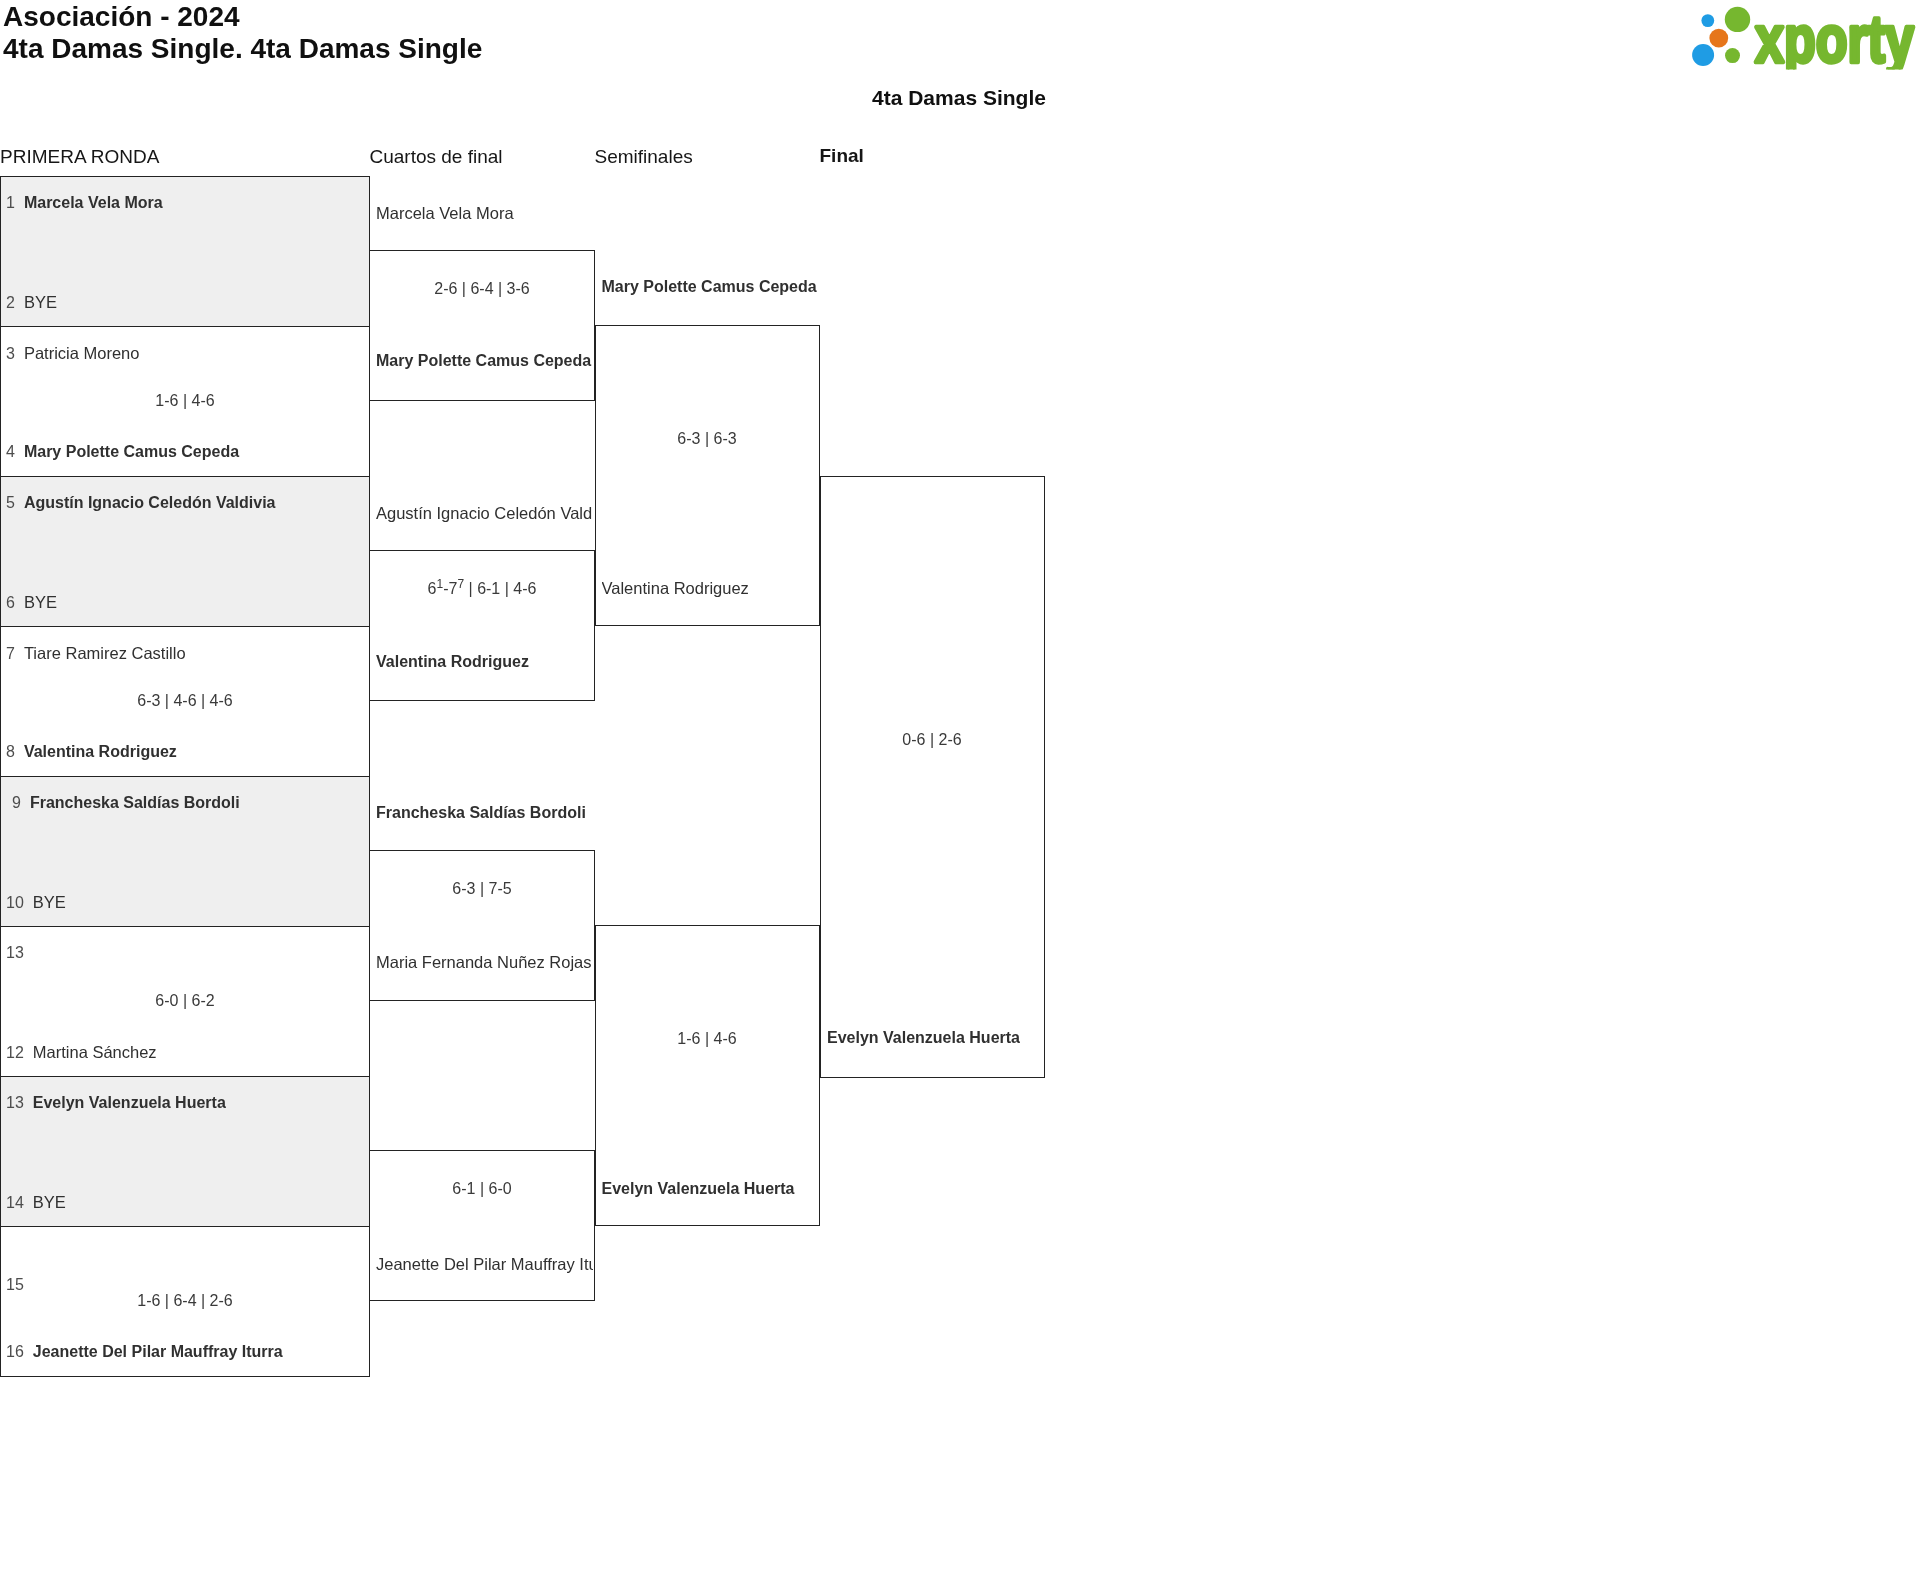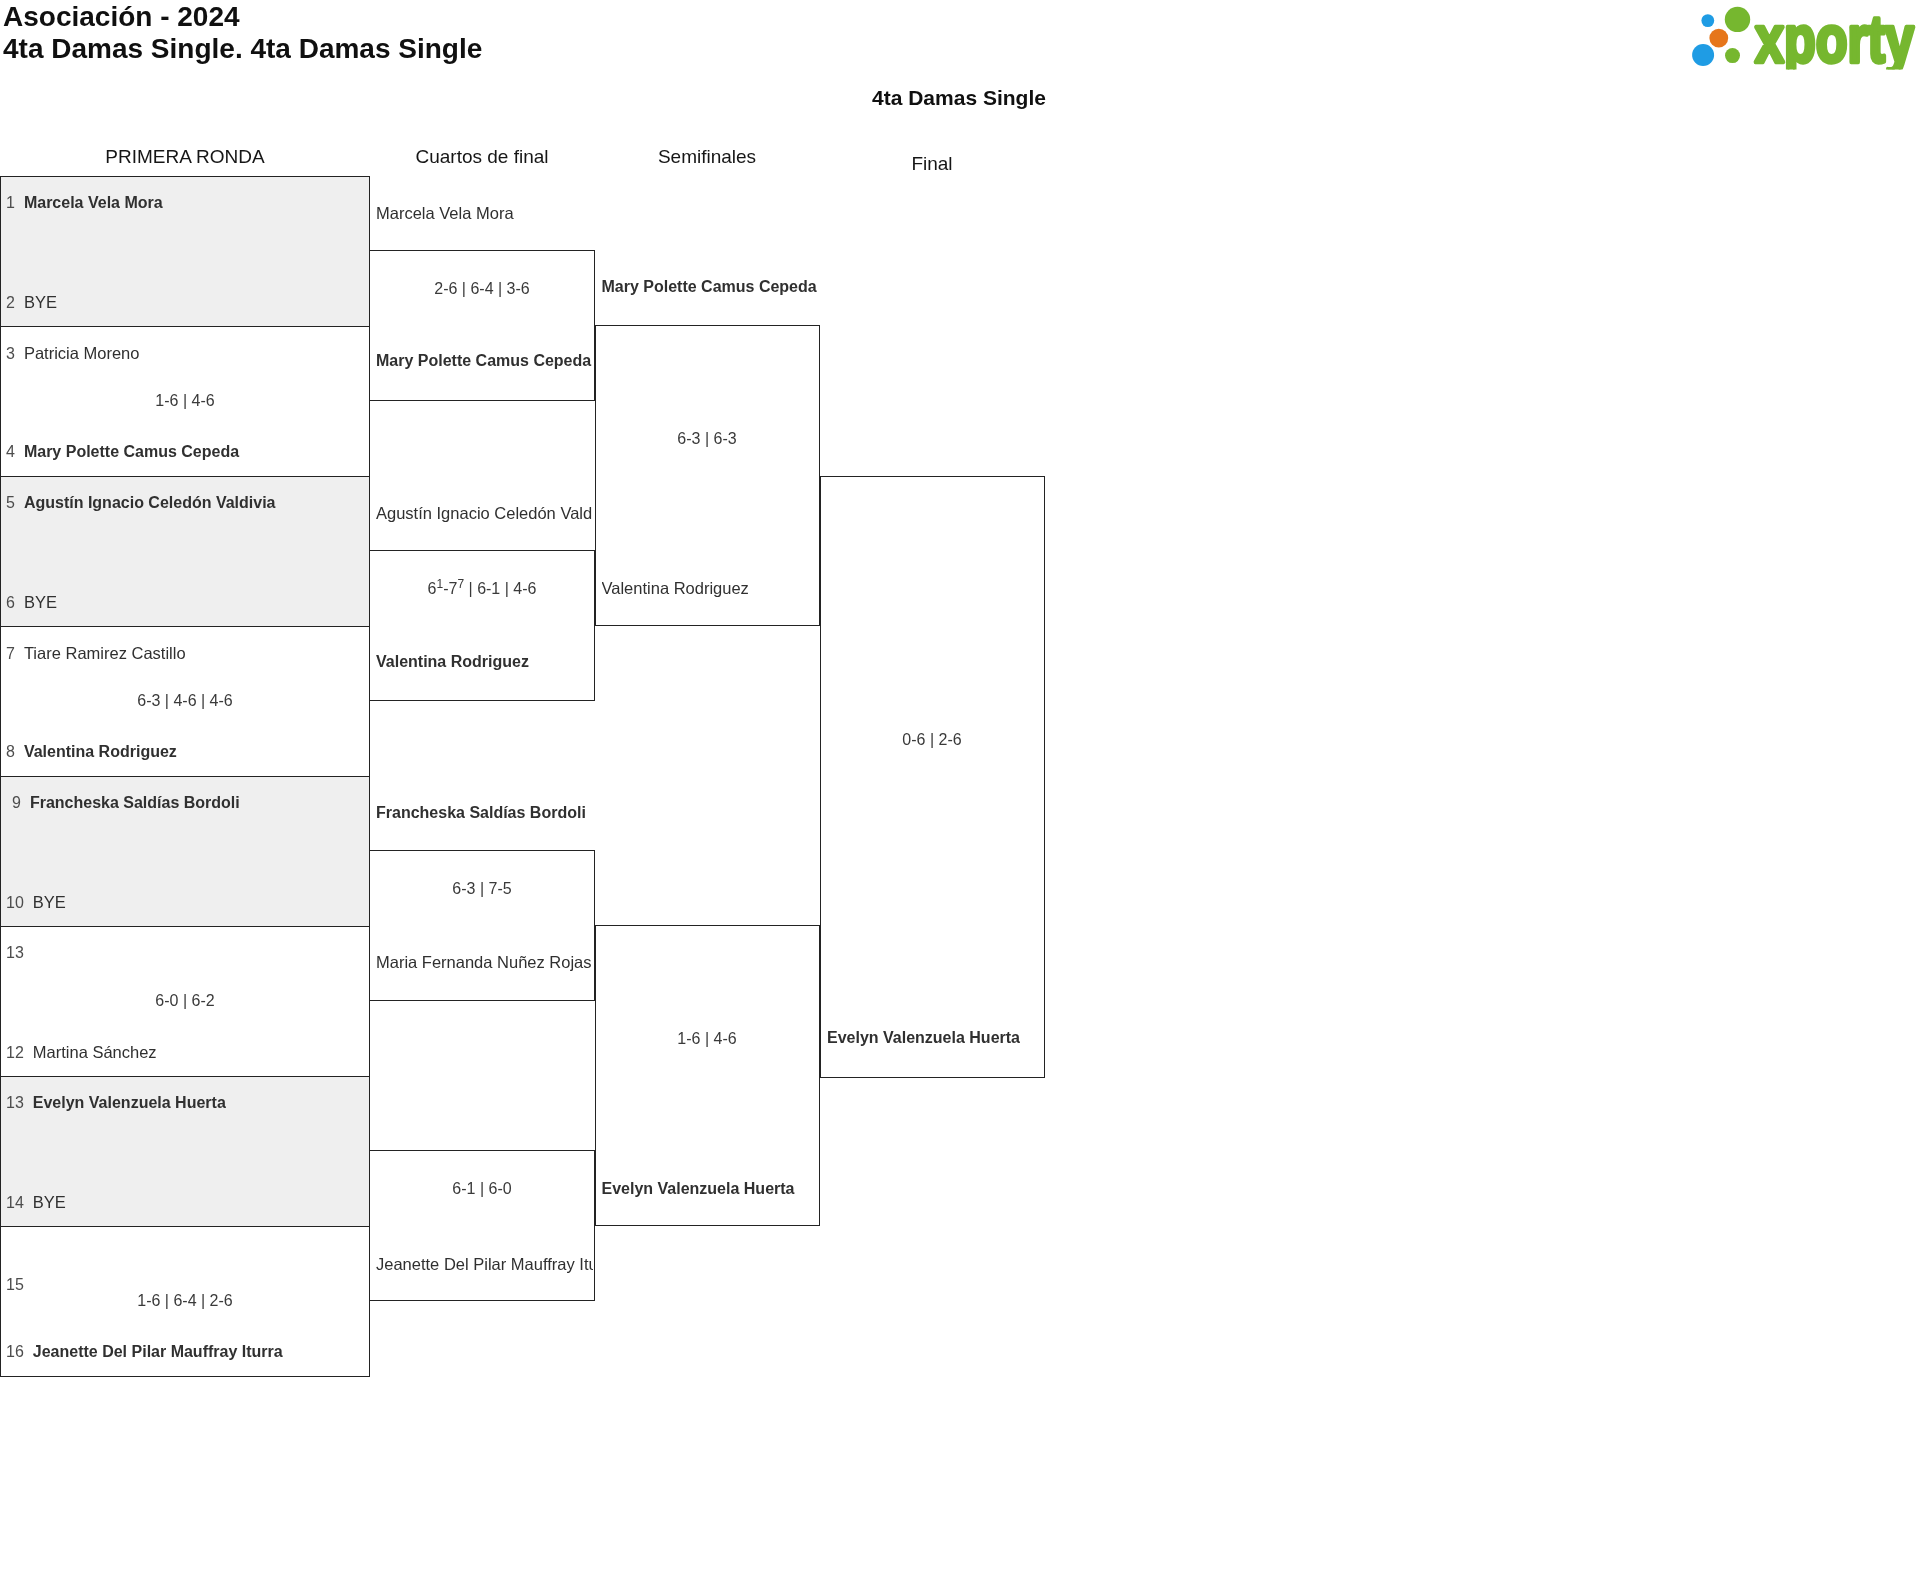--- a/index.html
+++ b/index.html
@@ -1,21 +1,21 @@
 <!DOCTYPE html>
 <html><head>
 <meta charset="utf-8">
 <style>
   html,body{margin:0;padding:0;}
   body{width:1920px;height:1592px;background:#ffffff;font-family:"Liberation Sans",sans-serif;position:relative;overflow:hidden;}
   .abs{position:absolute;}
   .vc{transform:translateY(-50%);white-space:nowrap;line-height:20px;}
   h1{margin:0;font-size:28px;line-height:31.5px;font-weight:bold;color:#101010;letter-spacing:0;}
   .title{font-size:21px;font-weight:bold;color:#101010;}
-  .hdr{font-size:19px;color:#161616;text-align:center;}
+  .hdr{font-size:19px;color:#161616;text-align:left;}
   .box{position:absolute;border:1px solid #232323;box-sizing:border-box;}
   .r1wrap{position:absolute;left:0;top:176px;width:370px;height:1201px;box-sizing:border-box;border:1px solid #232323;}
   .r1box{position:relative;width:100%;height:150px;box-sizing:border-box;border-top:1px solid #232323;}
   .r1box.first{border-top:none;height:149px;}
   .r1box.g{background:#efefef;}
   .num{font-size:16px;color:#4d4d4d;}
   .nm{font-size:16.5px;color:#303030;}
   .nm.b{font-size:16px;}
   .gap{display:inline-block;width:9px;}
   .b{font-weight:bold;}
@@ -25,21 +25,21 @@
 </style>
 </head>
 <body>
   <h1 class="abs" style="left:3px;top:1px;">Asociación - 2024<br>4ta Damas Single. 4ta Damas Single</h1>
 
   <div class="abs title" style="left:872px;top:86px;">4ta Damas Single</div>
 
   <div class="abs hdr vc" style="left:0;width:370px;top:157px;">PRIMERA RONDA</div>
   <div class="abs hdr vc" style="left:369.5px;width:225px;top:157px;">Cuartos de final</div>
   <div class="abs hdr vc" style="left:594.5px;width:225px;top:157px;">Semifinales</div>
-  <div class="abs hdr vc" style="left:819.5px;width:225px;top:164px;">Final</div>
+  <div class="abs hdr vc" style="left:819.5px;width:225px;top:156px;font-weight:bold;">Final</div>
 
   <div class="r1wrap">
     <div class="r1box first g"></div>
     <div class="r1box"></div>
     <div class="r1box g"></div>
     <div class="r1box"></div>
     <div class="r1box g"></div>
     <div class="r1box"></div>
     <div class="r1box g"></div>
     <div class="r1box"></div>

